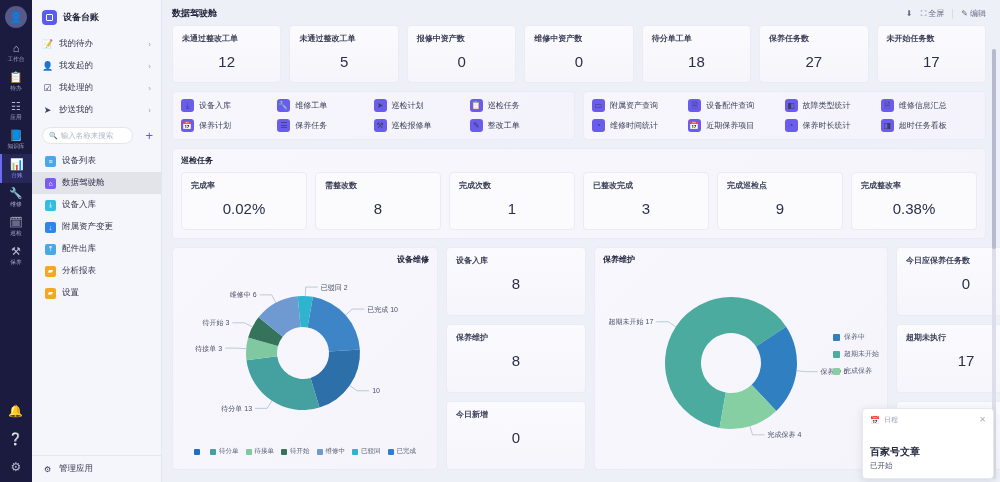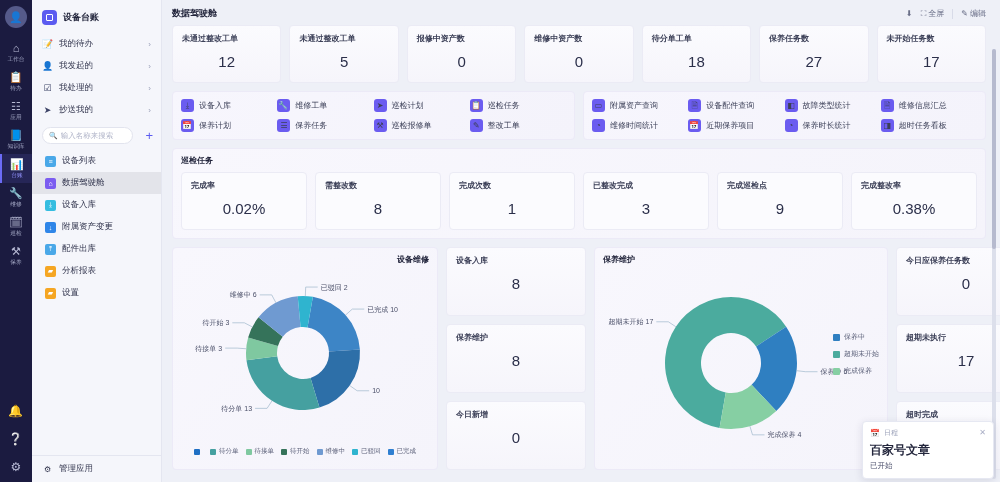--- a/index.html
+++ b/index.html
@@ -138,21 +138,21 @@
 
   
   .toast {
     position: absolute; right: 6px; bottom: 3px; width: 132px;
     background: #fff; border: 1px solid #e6e8f2; border-radius: 4px;
     box-shadow: 0 2px 8px rgba(30,34,70,.12); padding: 6px 7px 7px;
   }
   .toast-head { display: flex; align-items: center; gap: 4px; }
   .toast-head .t-label { font-size: 7px; color: #9aa0b8; }
   .toast-close { margin-left: auto; font-size: 8px; color: #a8adc4; cursor: pointer; line-height: 1; }
-  .toast-title { font-size: 12px; font-weight: bold; color: #23263c; margin-top: 4px; }
+  .toast-title { font-size: 10px; font-weight: bold; color: #23263c; margin-top: 20px; }
   .toast-sub { font-size: 7.5px; color: #4b4f6b; margin-top: 2px; }
 </style>
 </head>
 <body>
 
 <div id="app">
 
   <div class="rail">
     <div class="rail-avatar">👤</div>
     <div id="rail-items">

